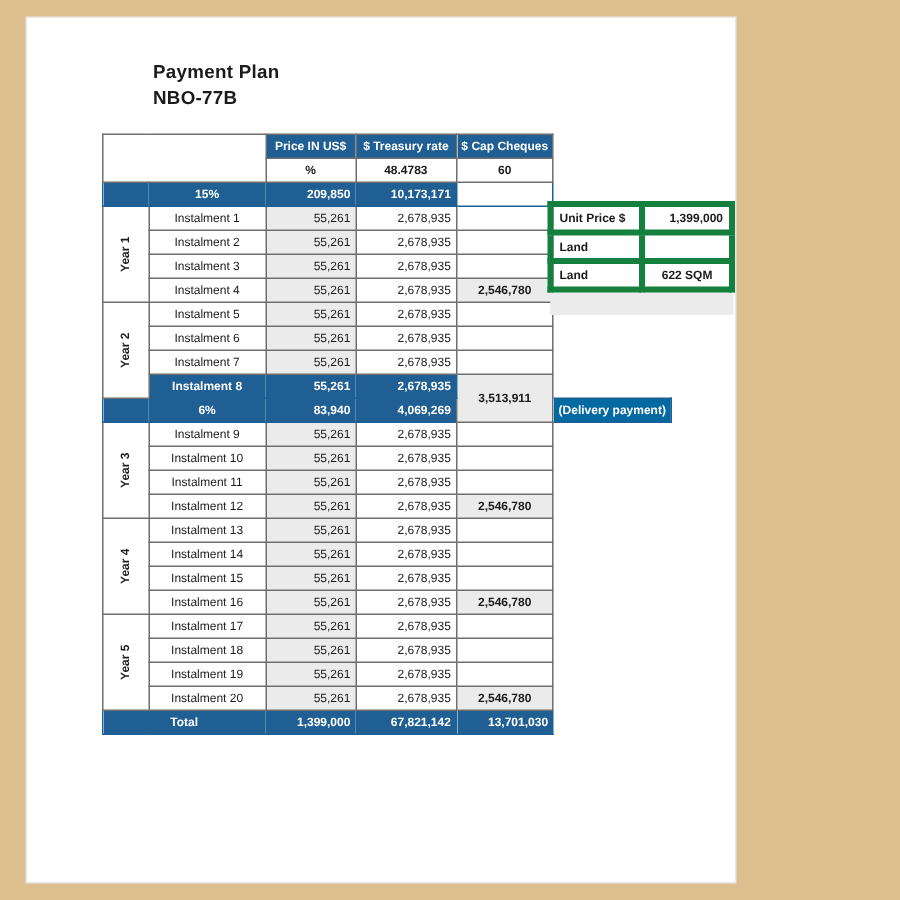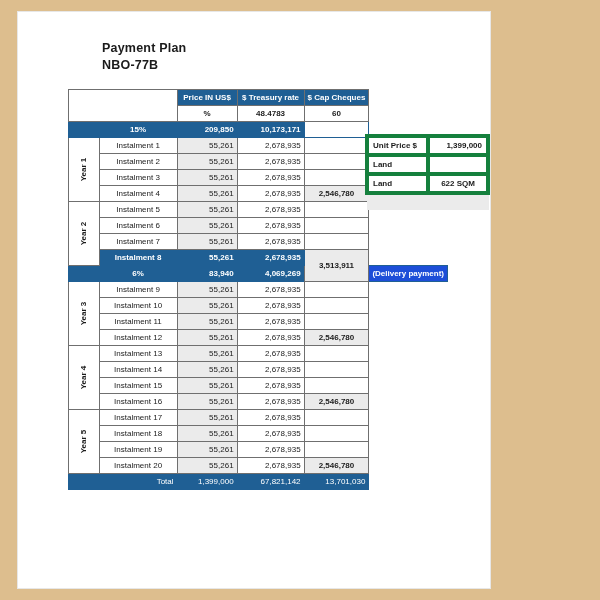--- a/index.html
+++ b/index.html
@@ -104,29 +104,28 @@
     vertical-align: middle;
     font-weight: bold;
     background: #ebebeb;
   }
   .capempty { background: #ffffff; border-left: 1px solid #6f6f6f; }
   .delivery {
     text-align: center;
     vertical-align: middle;
     font-weight: bold;
     color: #ffffff;
-    background: #1d4ed8;
+    background: #0369a1;
     border-color: #1f5f94;
   }
   .totalrow td {
     background: #1f5f94;
     color: #ffffff;
-    font-weight: normal;
+    font-weight: bold;
     border-color: #1f5f94;
-    text-align: right;
   }
 
   
   .info {
     position: absolute;
     left: 347px;
     top: 122px;
     font-size: 8px;
     color: #1b1b1b;
   }

